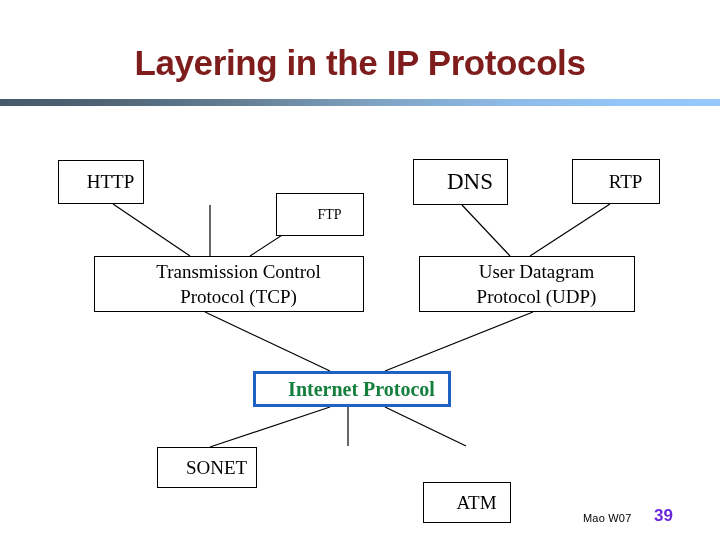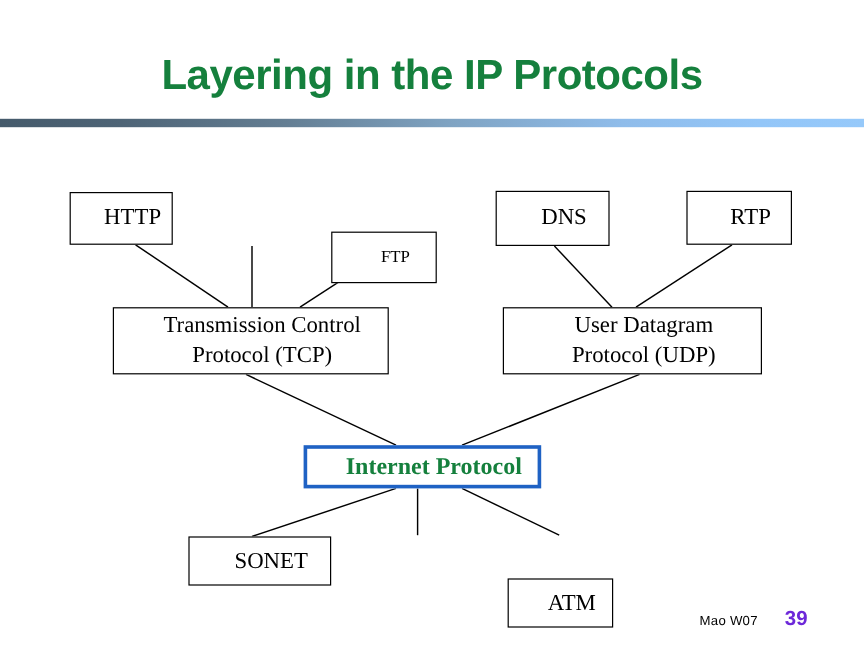--- a/index.html
+++ b/index.html
@@ -22,21 +22,21 @@
     position: absolute;
     left: 0;
     top: 42px;
     width: 720px;
     text-align: center;
     font-family: "Liberation Sans", "DejaVu Sans", sans-serif;
     font-weight: bold;
     font-size: 35px;
     line-height: 42px;
     letter-spacing: -0.4px;
-    color: #15803d;
+    color: #7f1d1d;
     white-space: nowrap;
   }
 
   
   #title-rule {
     position: absolute;
     left: 0;
     top: 99px;
     width: 720px;
     height: 7px;
@@ -70,41 +70,41 @@
     font-size: 19px;
     line-height: 22px;
     white-space: pre-line;
     padding-left: 19px;
   }
 
   
   #box-http   { left: 58px;  top: 160px; width: 86px;  height: 44px; font-size: 19px; }
   #box-telnet { left: 161px; top: 157px; width: 98px;  height: 48px; font-size: 21px; }
   #box-ftp    { left: 276px; top: 161px; width: 88px;  height: 43px; font-size: 14px; margin-top: 32px; }
-  #box-dns    { left: 413px; top: 159px; width: 95px;  height: 46px; font-size: 19px; text-align: right; }
+  #box-dns    { left: 413px; top: 159px; width: 95px;  height: 46px; font-size: 23px; text-align: right; }
   #box-rtp    { left: 572px; top: 159px; width: 88px;  height: 45px; font-size: 19px; }
 
   
-  #box-tcp { left: 94px;  top: 256px; width: 230px; height: 56px; font-size: 19px; line-height: 25px; }
+  #box-tcp { left: 94px;  top: 256px; width: 270px; height: 56px; font-size: 19px; line-height: 25px; }
   #box-udp { left: 419px; top: 256px; width: 216px; height: 56px; font-size: 19px; line-height: 25px; }
 
   
   #box-ip {
     left: 253px;
     top: 371px;
     width: 198px;
     height: 36px;
     border: 3px solid #1F62C4;
     color: #15803d;
     font-weight: bold;
     font-size: 20px;
   }
 
   
-  #box-sonet    { left: 157px; top: 447px; width: 119px; height: 41px; font-size: 19px; }
+  #box-sonet    { left: 157px; top: 447px; width: 100px; height: 41px; font-size: 19px; }
   #box-ethernet { left: 295px; top: 446px; width: 102px; height: 42px; font-size: 19px; }
   #box-atm      { left: 423px; top: 446px; width: 88px;  height: 41px; font-size: 19px; margin-top: 36px; }
 
   
   #footer-author {
     position: absolute;
     left: 583px;
     top: 512px;
     font-family: "Liberation Sans", "DejaVu Sans", sans-serif;
     font-size: 11px;

